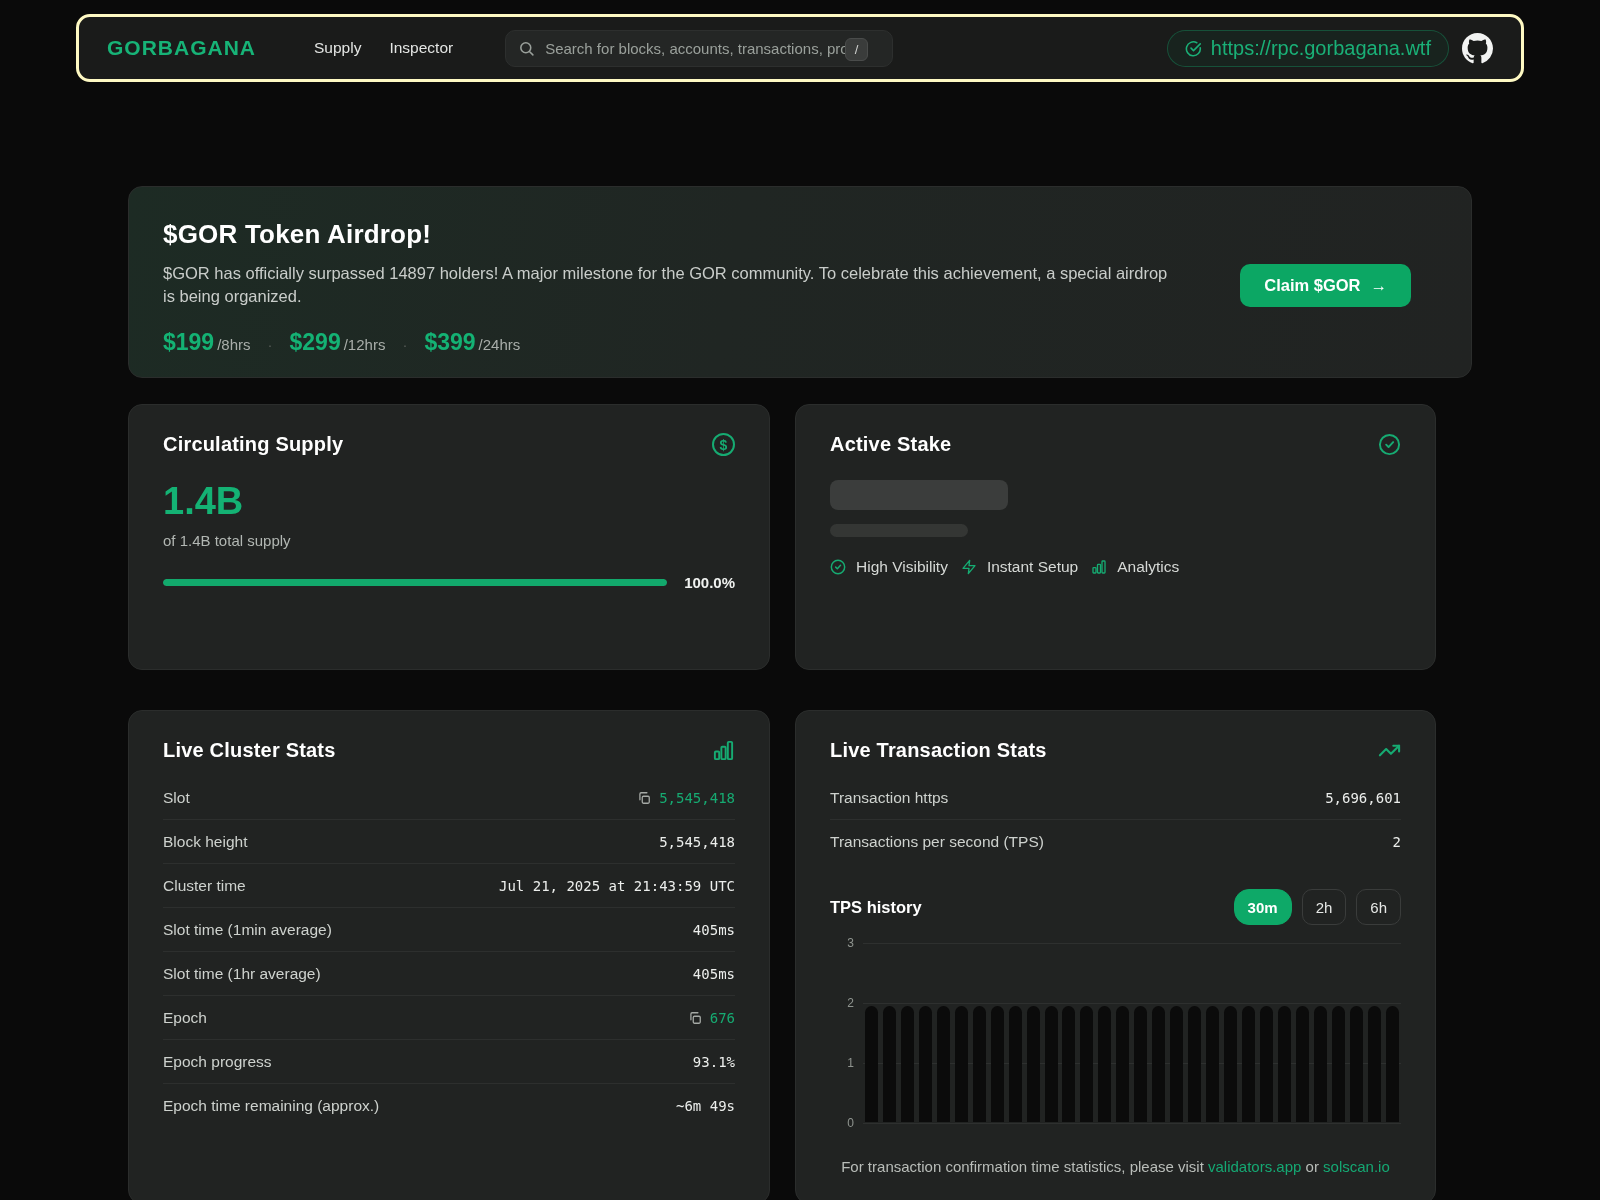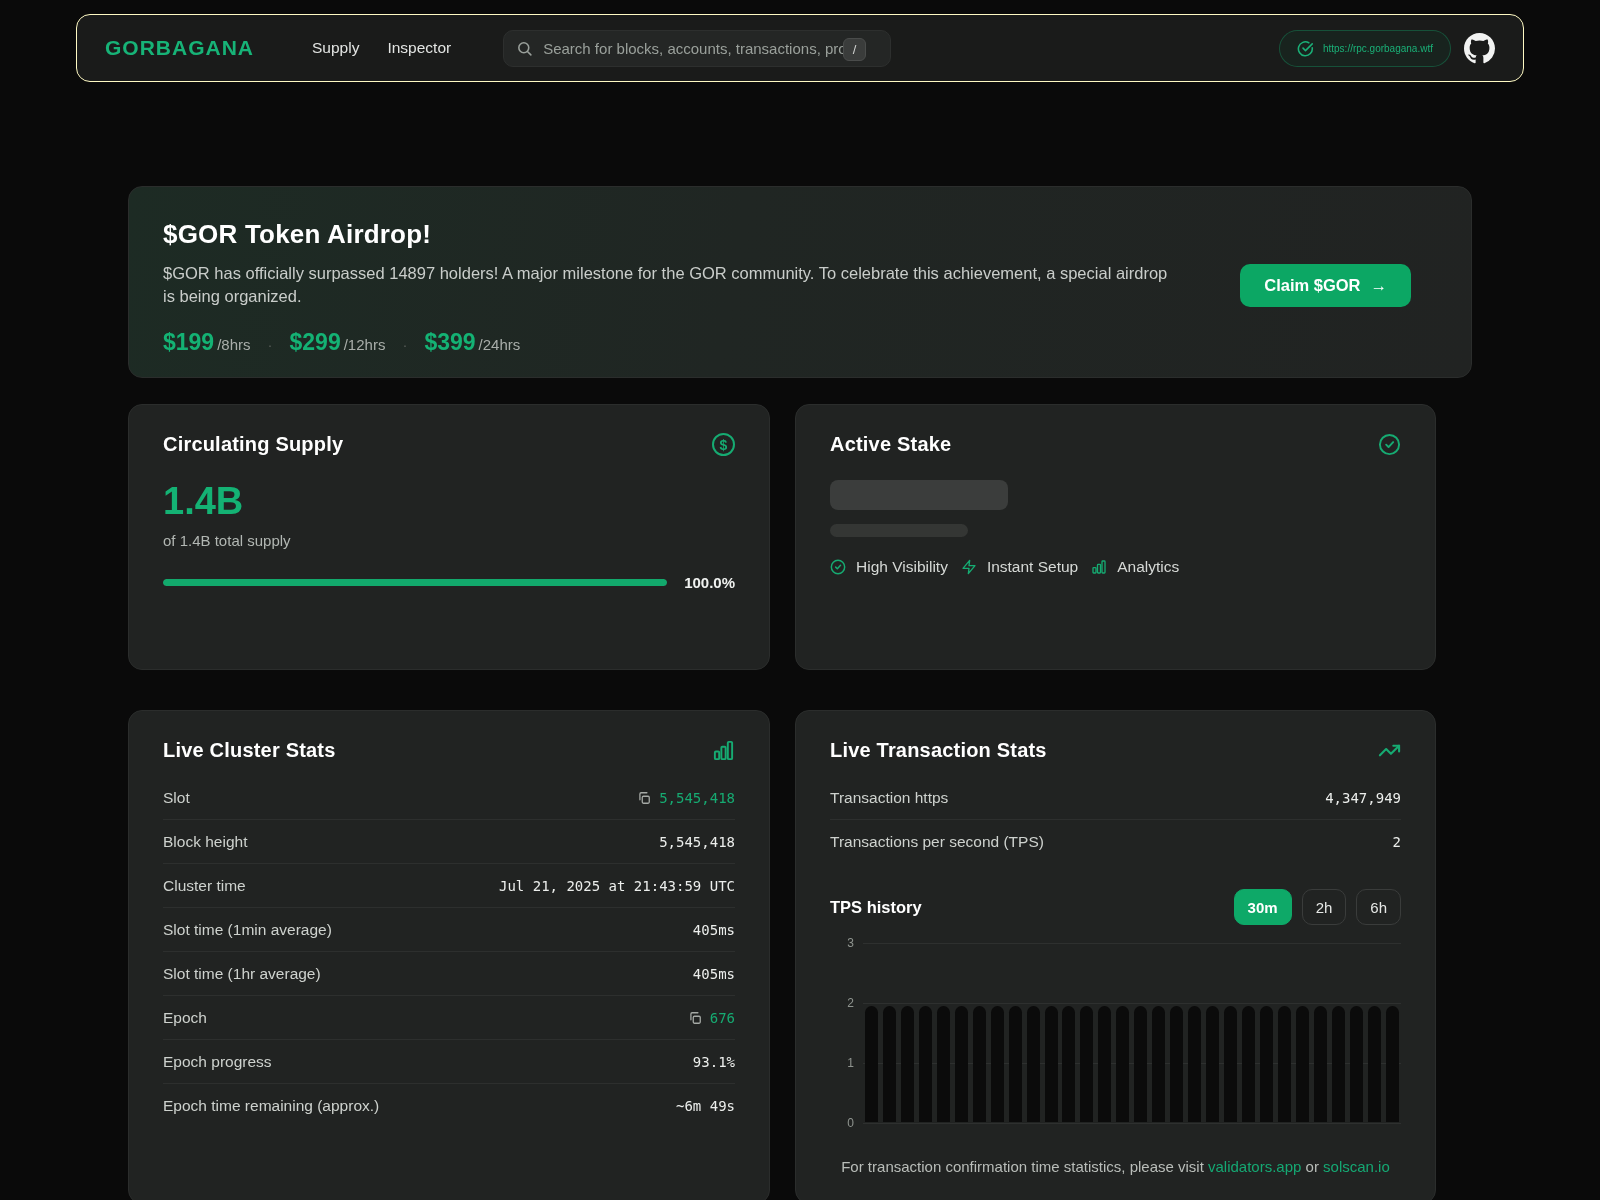--- a/index.html
+++ b/index.html
@@ -9,21 +9,21 @@
     font-family:"Liberation Sans", sans-serif;
     color:#e8eae8;
     -webkit-font-smoothing:antialiased;
   }
   .mono { font-family:"DejaVu Sans Mono", monospace; }
 
   
   .nav-wrap { padding-top:14px; }
   .nav {
     margin:0 76px; height:68px;
-    background:#1a1b1a; border:1px solid #fef9c3; border-radius:14px;
+    background:#1a1b1a; border:3px solid #fef9c3; border-radius:14px;
     display:flex; align-items:center; padding:0 28px;
   }
   .logo { color:#17b377; font-weight:800; font-size:21px; letter-spacing:1px; cursor:pointer; }
   .nav-links { display:flex; gap:28px; margin-left:58px; }
   .nav-link { color:#e3e5e3; font-size:15.5px; cursor:pointer; }
   .search-box {
     margin-left:52px; width:388px; height:37px; position:relative;
     background:#242625; border:1px solid #2d2f2e; border-radius:10px;
     display:flex; align-items:center; padding:0 12px;
   }
@@ -37,21 +37,21 @@
     position:absolute; right:24px; top:7px; width:23px; height:23px;
     background:#3a3c3b; border:1px solid #4a4c4b; border-radius:6px;
     color:#d0d2d0; font-size:13px; display:flex; align-items:center; justify-content:center;
   }
   .nav-right { margin-left:auto; display:flex; align-items:center; gap:13px; }
   .rpc-pill {
     height:37px; border-radius:19px; padding:0 17px;
     background:rgba(18,64,44,0.22); border:1px solid rgba(23,179,119,0.32);
     display:flex; align-items:center; gap:9px; cursor:pointer;
   }
-  .rpc-pill span { color:#1ab077; font-size:10px; }
+  .rpc-pill span { color:#1ab077; font-size:20px; }
   .gh { width:31px; height:31px; cursor:pointer; }
 
   
   .banner {
     margin:104px 128px 0; height:192px; position:relative;
     border-radius:14px; border:1px solid #2b2d2c;
     background:linear-gradient(100deg, #1d2b24 0%, #202623 45%, #212322 100%);
     padding:32px 34px;
   }
   .banner h1 { font-size:26px; font-weight:800; color:#fff; letter-spacing:.2px; }
@@ -110,21 +110,21 @@
 
   
   .tps-head { margin-top:26px; display:flex; align-items:center; justify-content:space-between; }
   .tps-title { font-size:16.5px; font-weight:800; color:#fff; }
   .range-btns { display:flex; gap:10px; }
   .range-btn {
     min-width:44px; height:36px; padding:0 13px; border-radius:10px;
     background:transparent; border:1px solid #3a3c3b; color:#e6e8e6;
     font-size:15px; cursor:pointer; font-family:"Liberation Sans", sans-serif;
   }
-  .range-btn.active { background:#0ea968; border-color:#0ea968; color:#fff; font-weight:700; }
+  .range-btn.active { background:#0ea968; border-color:#0ea968; color:#fff; font-weight:700;border-radius:15px; }
 
   
   .chart { margin-top:18px; display:flex; }
   .chart-ylabels { width:24px; position:relative; height:180px; margin-right:9px; }
   .chart-ylabels div {
     position:absolute; right:0; transform:translateY(-50%);
     font-size:12px; color:#8f948f;
   }
   .chart-plot { flex:1; position:relative; height:180px; }
   .gridline { position:absolute; left:0; right:0; height:1px; background:#2e302f; }
@@ -314,21 +314,21 @@
     <div class="card-head">
       <div class="card-title">Live Transaction Stats</div>
       <svg width="23" height="23" viewBox="0 0 24 24" fill="none" stroke="#16ab72" stroke-width="2.2" stroke-linecap="round" stroke-linejoin="round">
           <polyline points="22 7 13.5 15.5 8.5 10.5 2 17"></polyline>
           <polyline points="16 7 22 7 22 13"></polyline>
         </svg>
     </div>
     <div class="stat-rows">
       <div class="stat-row">
         <div class="stat-label">Transaction https</div>
-        <div class="stat-value mono">4,347,949</div>
+        <div class="stat-value mono">5,696,601</div>
       </div>
       <div class="stat-row">
         <div class="stat-label">Transactions per second (TPS)</div>
         <div class="stat-value mono">2</div>
       </div>
     </div>
 
     <div class="tps-head">
       <div class="tps-title">TPS history</div>
       <div class="range-btns">

